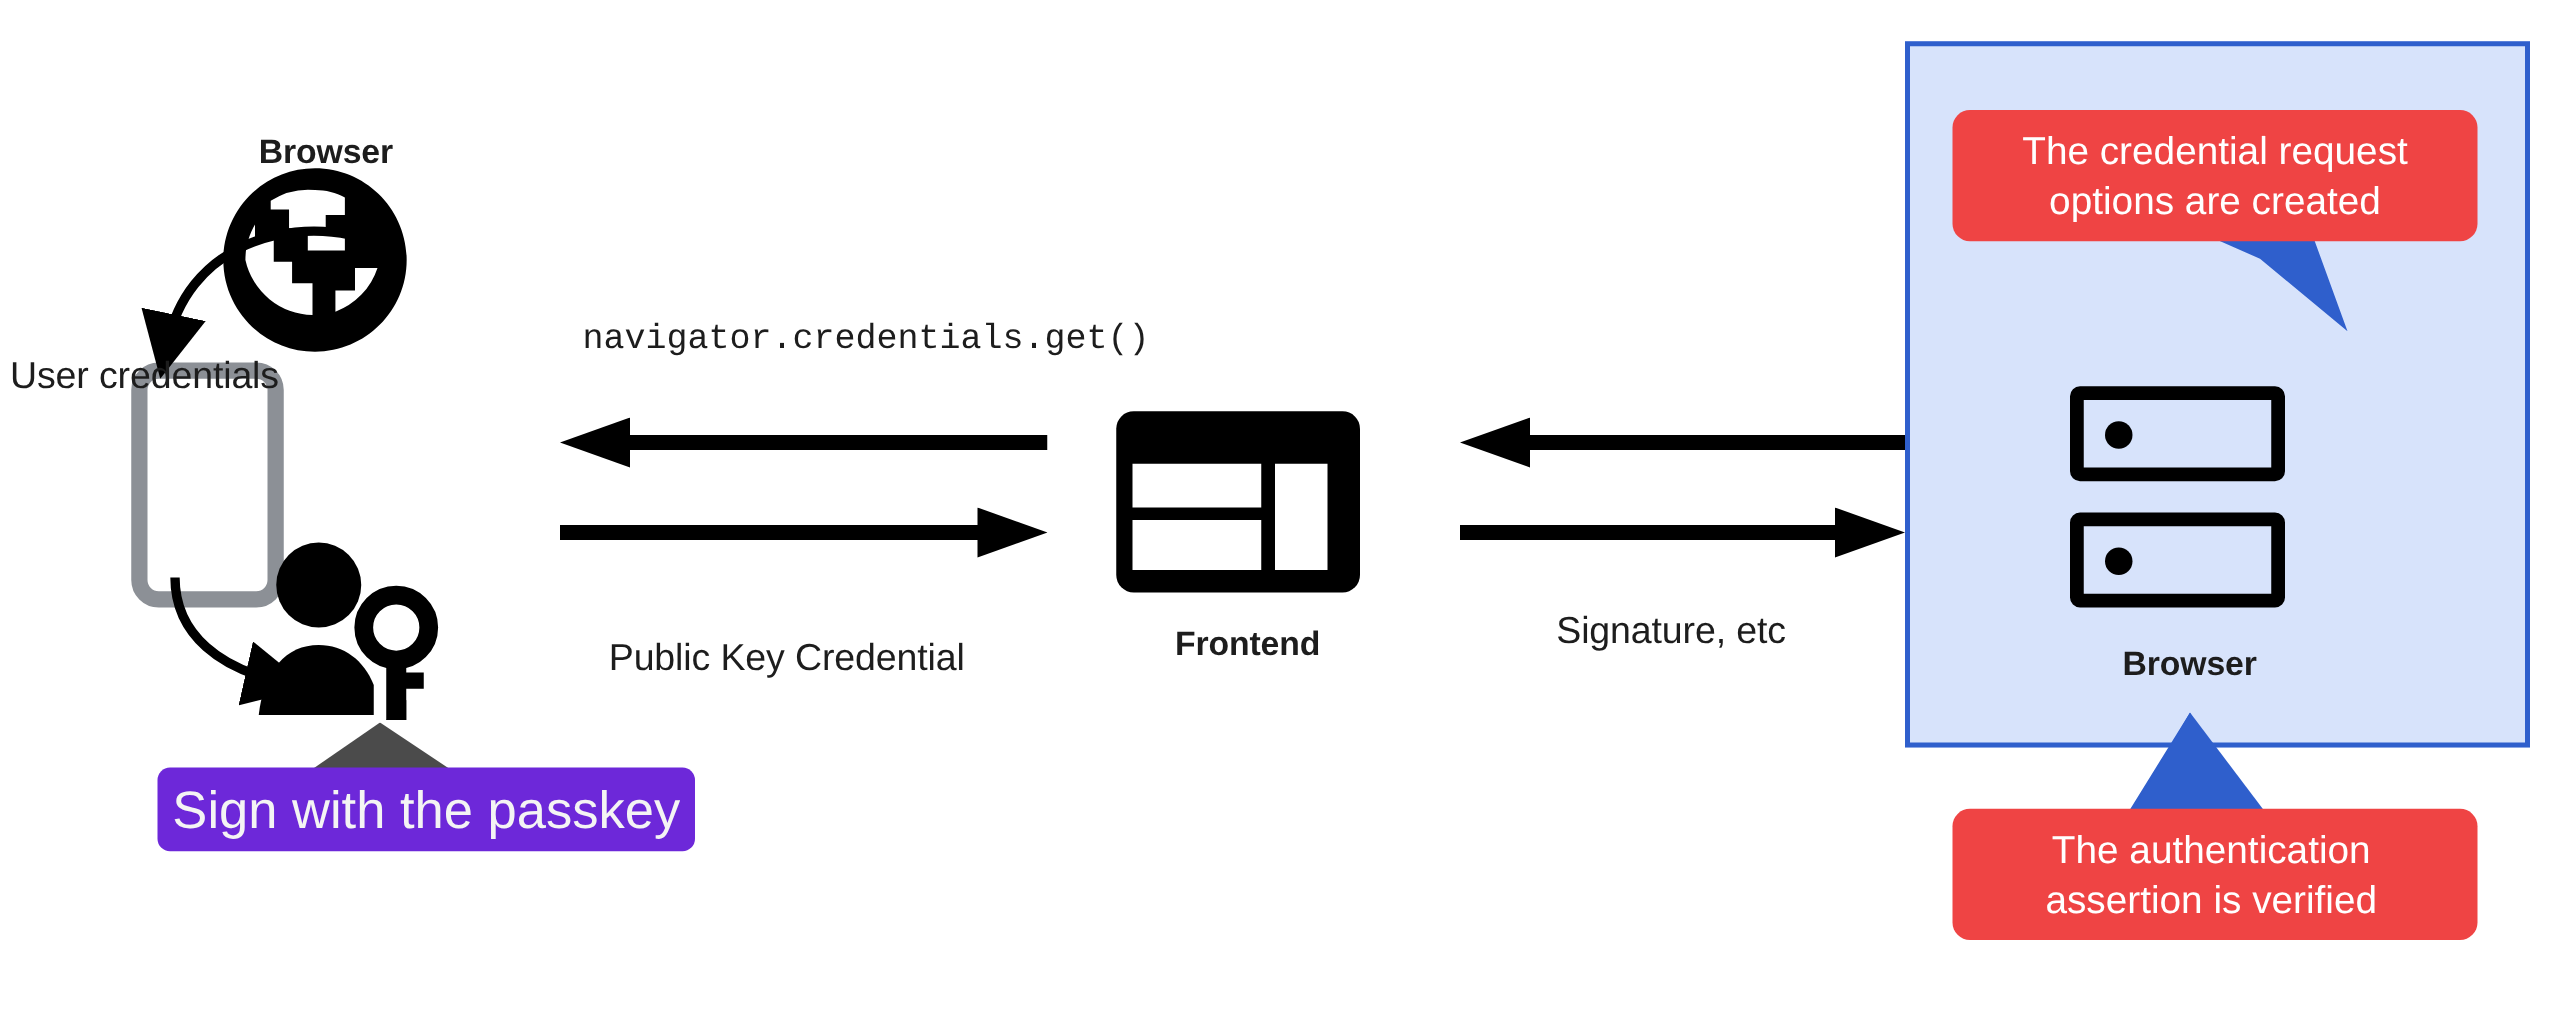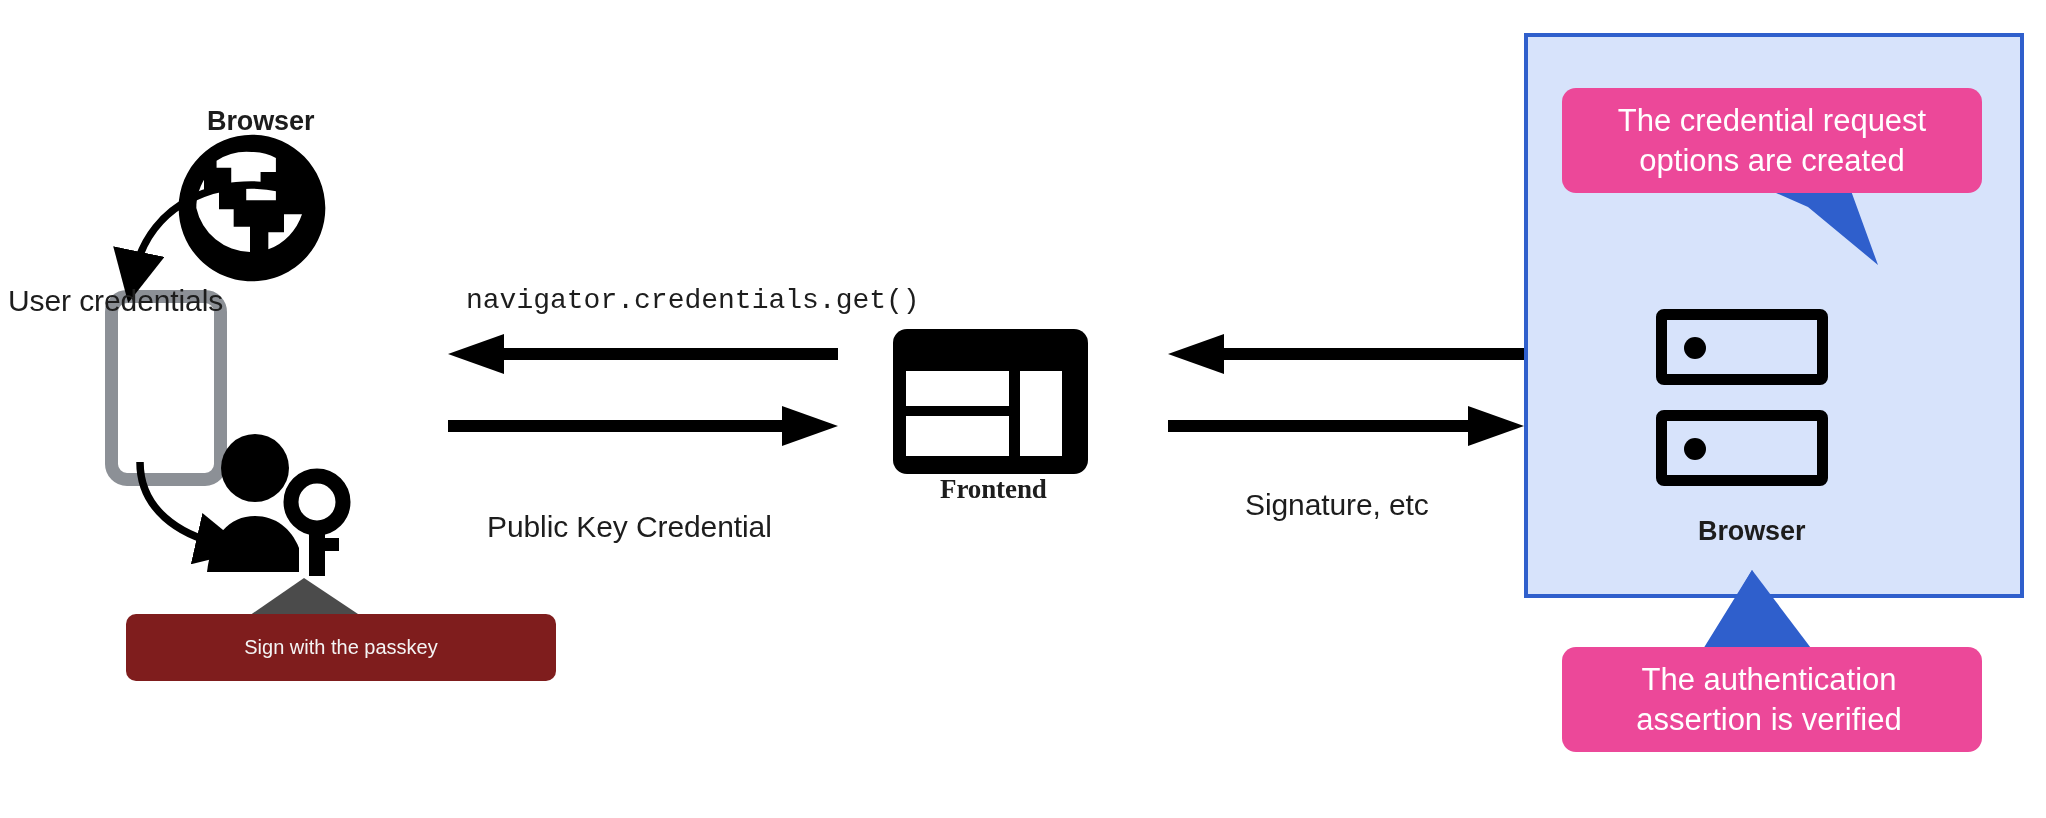--- a/index.html
+++ b/index.html
@@ -45,45 +45,45 @@
     width: 500px;
     height: 565px;
     background: #d7e3fb;
     border: 4px solid #2f5fcc;
     box-sizing: border-box;
   }
 
   
   .callout-blue {
     position: absolute;
-    background: #ec4899;
+    background: #ef4444;
     border-radius: 14px;
     color: #ffffff;
     font-size: 31px;
     line-height: 1.28;
     text-align: center;
     display: flex;
     align-items: center;
     justify-content: center;
     padding: 14px 22px;
     box-sizing: border-box;
   }
   .callout-blue span { white-space: pre-line; display: block; }
 
   
   #passkey-tooltip {
     position: absolute;
     left: 126px;
     top: 614px;
     width: 430px;
     height: 67px;
-    background: #7f1d1d;
+    background: #6d28d9;
     border-radius: 10px;
     color: #f4f4f4;
-    font-size: 20px;
+    font-size: 42px;
     display: flex;
     align-items: center;
     justify-content: center;
     box-sizing: border-box;
   }
 
   
   #frontend-icon {
     position: absolute;
     left: 893px;
@@ -181,40 +181,40 @@
     <path d="M104,144 L120,128 L120,144 Z" fill="#000000"></path>
   </svg>
 
   <svg class="abs" style="left:246px; top:578px;" width="130" height="44" viewBox="0 0 130 44">
     <path d="M58,0 L118,40 L0,40 Z" fill="#4b4b4b"></path>
   </svg>
   <div id="passkey-tooltip">
     <span>Sign with the passkey</span>
   </div>
 
-  <div class="label mono" style="left:466px; top:283px;">navigator.credentials.get()</div>
+  <div class="label mono" style="left:466px; top:254px;">navigator.credentials.get()</div>
 
   <svg class="abs" style="left:448px; top:334px;" width="390" height="42" viewBox="0 0 390 42">
     <path d="M48,14 L390,14 L390,26 L48,26 Z" fill="#000000"></path>
     <path d="M0,20 L56,0 L56,40 Z" fill="#000000"></path>
   </svg>
 
   <svg class="abs" style="left:448px; top:406px;" width="390" height="42" viewBox="0 0 390 42">
     <path d="M0,14 L342,14 L342,26 L0,26 Z" fill="#000000"></path>
     <path d="M390,20 L334,0 L334,40 Z" fill="#000000"></path>
   </svg>
 
   <div class="label" style="left:487px; top:485px;margin-top:22px;">Public Key Credential</div>
 
   <div id="frontend-icon">
     <div class="fi-cell" style="left:13px; top:42px; width:103px; height:35px;"></div>
     <div class="fi-cell" style="left:13px; top:87px; width:103px; height:40px;"></div>
     <div class="fi-cell" style="left:127px; top:42px; width:42px; height:85px;"></div>
   </div>
-  <div class="label bold" style="left:940px; top:472px;font-family:Liberation Serif, serif;">Frontend</div>
+  <div class="label bold" style="left:940px; top:498px;">Frontend</div>
 
 
   <svg class="abs" style="left:1168px; top:334px;" width="356" height="42" viewBox="0 0 356 42">
     <path d="M48,14 L356,14 L356,26 L48,26 Z" fill="#000000"></path>
     <path d="M0,20 L56,0 L56,40 Z" fill="#000000"></path>
   </svg>
 
   <svg class="abs" style="left:1168px; top:406px;" width="356" height="42" viewBox="0 0 356 42">
     <path d="M0,14 L308,14 L308,26 L0,26 Z" fill="#000000"></path>
     <path d="M356,20 L300,0 L300,40 Z" fill="#000000"></path>

